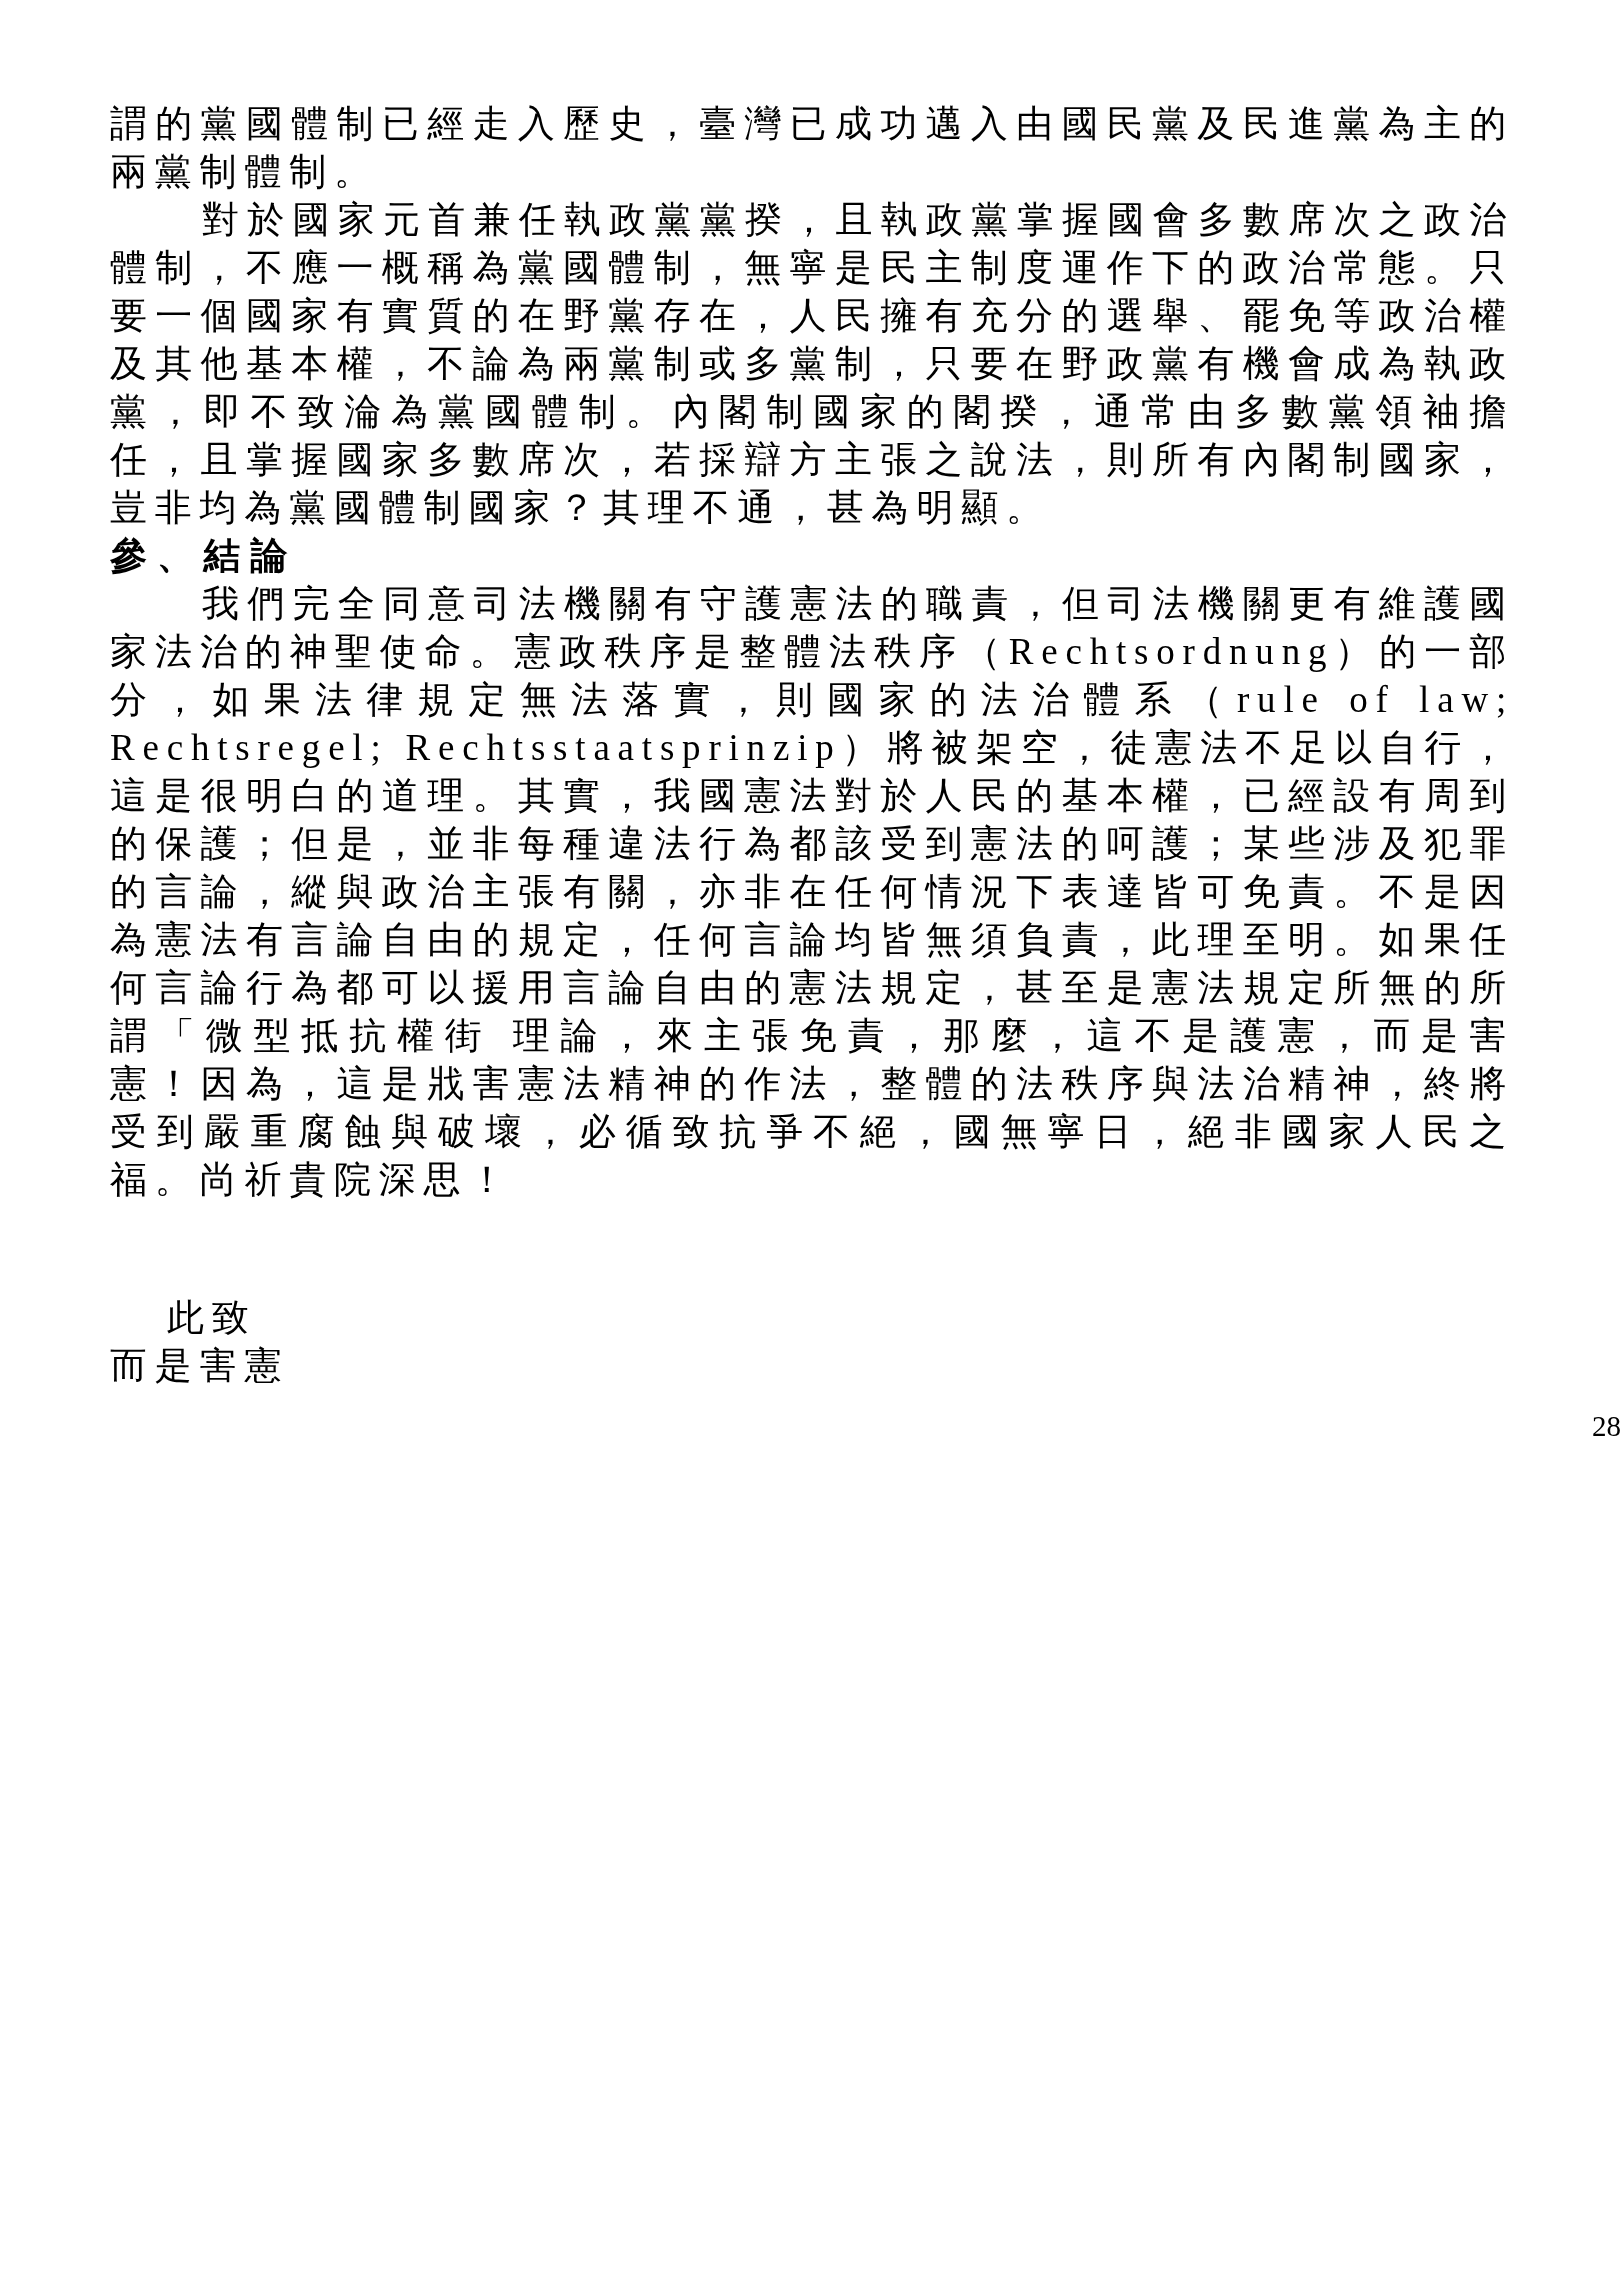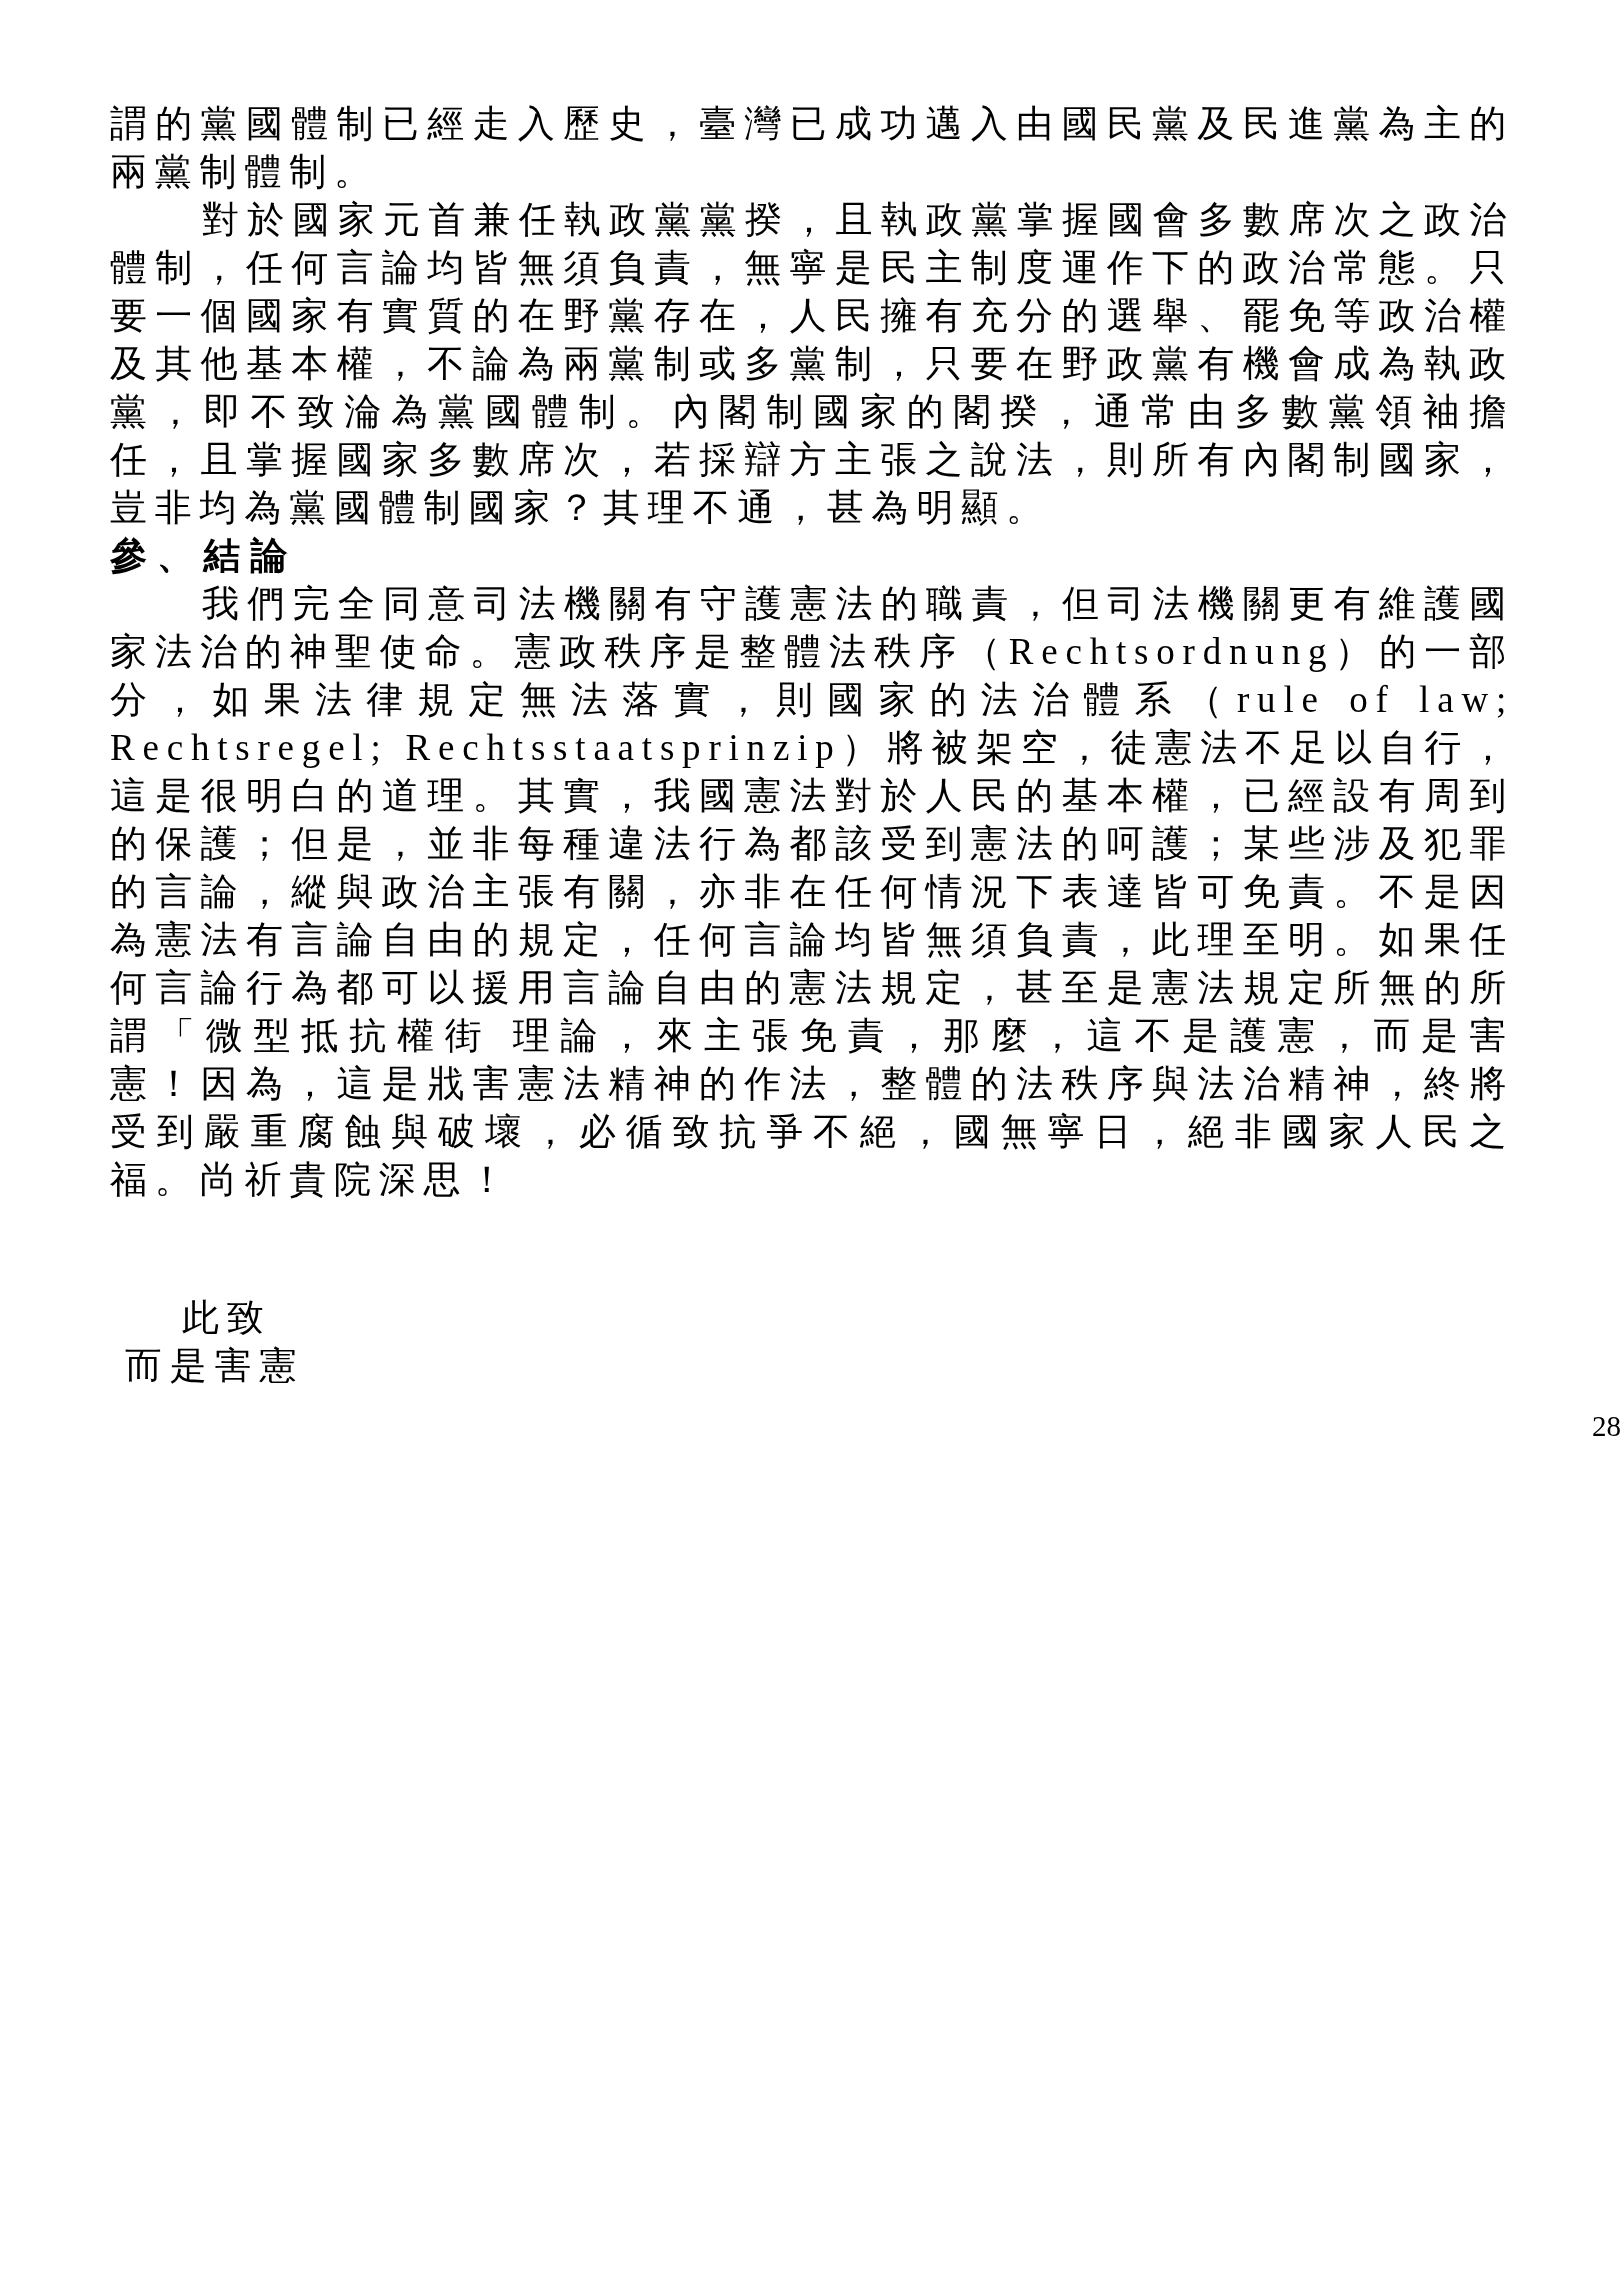--- a/index.html
+++ b/index.html
@@ -35,21 +35,20 @@
   .p-indent {
     text-indent: 92px;
   }
   .heading {
     font-weight: bold;
     letter-spacing: 9.8px;
     font-family: Liberation Serif, serif;
   }
   .closing {
     margin-top: 90px;
-    margin-left: 15px;
   }
   .closing-salutation {
     text-indent: 57px;
   }
   .footer {
     position: absolute;
     top: 1409px;
     left: 0;
     width: 100%;
     text-align: right;
@@ -60,21 +59,21 @@
 </style>
 </head>
 <body>
 
 <div class="page">
 
   <div class="content">
 
     <p class="p-plain">謂的黨國體制已經走入歷史，臺灣已成功邁入由國民黨及民進黨為主的兩黨制體制。</p>
 
-    <p class="p-indent">對於國家元首兼任執政黨黨揆，且執政黨掌握國會多數席次之政治體制，任何言論均皆無須負責，無寧是民主制度運作下的政治常態。只要一個國家有實質的在野黨存在，人民擁有充分的選舉、罷免等政治權及其他基本權，不論為兩黨制或多黨制，只要在野政黨有機會成為執政黨，即不致淪為黨國體制。內閣制國家的閣揆，通常由多數黨領袖擔任，且掌握國家多數席次，若採辯方主張之說法，則所有內閣制國家，豈非均為黨國體制國家？其理不通，甚為明顯。</p>
+    <p class="p-indent">對於國家元首兼任執政黨黨揆，且執政黨掌握國會多數席次之政治體制，不應一概稱為黨國體制，無寧是民主制度運作下的政治常態。只要一個國家有實質的在野黨存在，人民擁有充分的選舉、罷免等政治權及其他基本權，不論為兩黨制或多黨制，只要在野政黨有機會成為執政黨，即不致淪為黨國體制。內閣制國家的閣揆，通常由多數黨領袖擔任，且掌握國家多數席次，若採辯方主張之說法，則所有內閣制國家，豈非均為黨國體制國家？其理不通，甚為明顯。</p>
 
     <p class="heading">參、結論</p>
 
     <p class="p-indent">我們完全同意司法機關有守護憲法的職責，但司法機關更有維護國家法治的神聖使命。憲政秩序是整體法秩序（Rechtsordnung）的一部分，如果法律規定無法落實，則國家的法治體系（rule of law; Rechtsregel; Rechtsstaatsprinzip）將被架空，徒憲法不足以自行，這是很明白的道理。其實，我國憲法對於人民的基本權，已經設有周到的保護；但是，並非每種違法行為都該受到憲法的呵護；某些涉及犯罪的言論，縱與政治主張有關，亦非在任何情況下表達皆可免責。不是因為憲法有言論自由的規定，任何言論均皆無須負責，此理至明。如果任何言論行為都可以援用言論自由的憲法規定，甚至是憲法規定所無的所謂「微型抵抗權街 理論，來主張免責，那麼，這不是護憲，而是害憲！因為，這是戕害憲法精神的作法，整體的法秩序與法治精神，終將受到嚴重腐蝕與破壞，必循致抗爭不絕，國無寧日，絕非國家人民之福。尚祈貴院深思！</p>
 
     <div class="closing">
       <p class="closing-salutation">此致</p>
       <p class="closing-addressee">而是害憲</p>
     </div>
 

